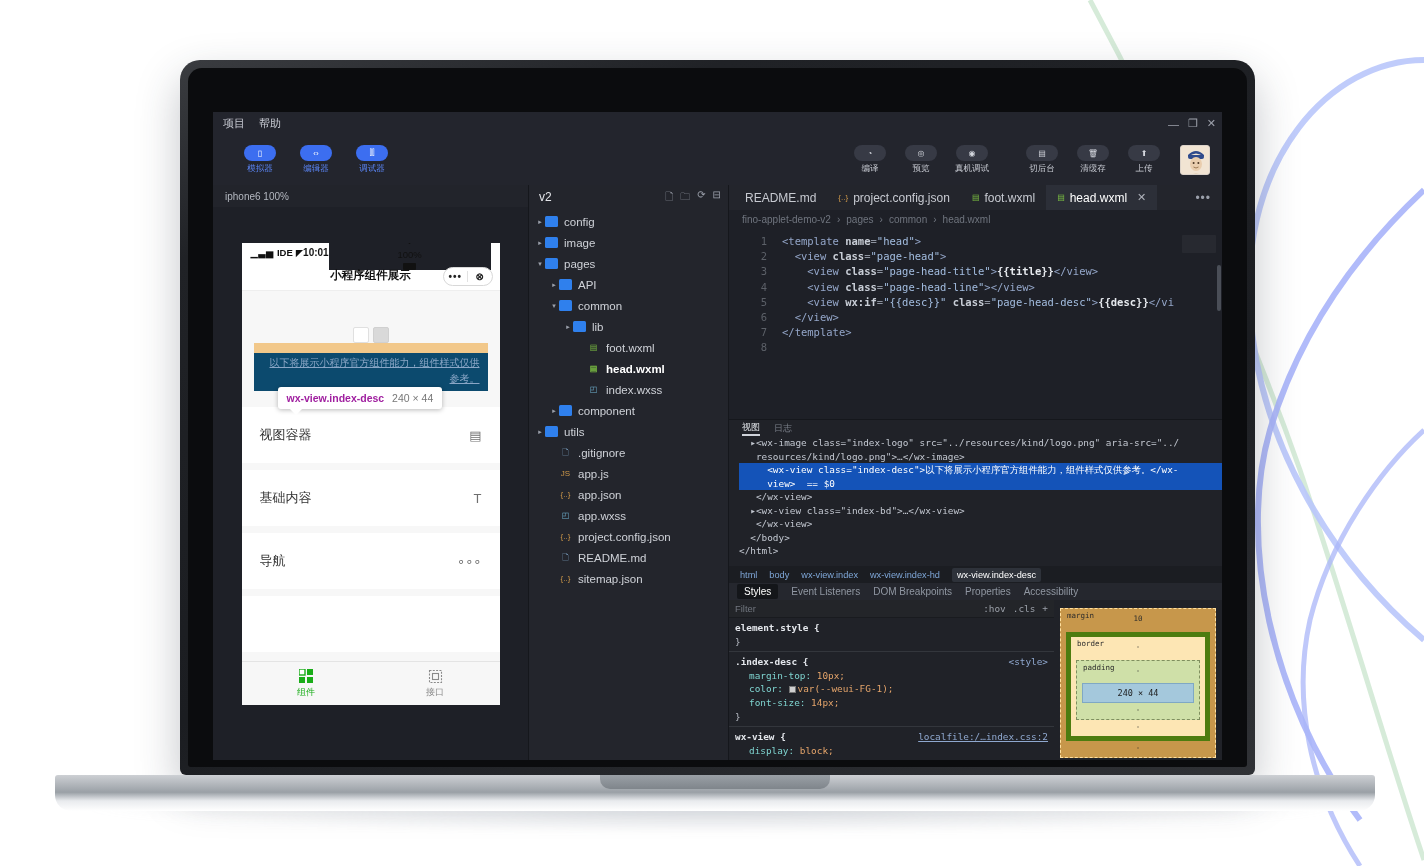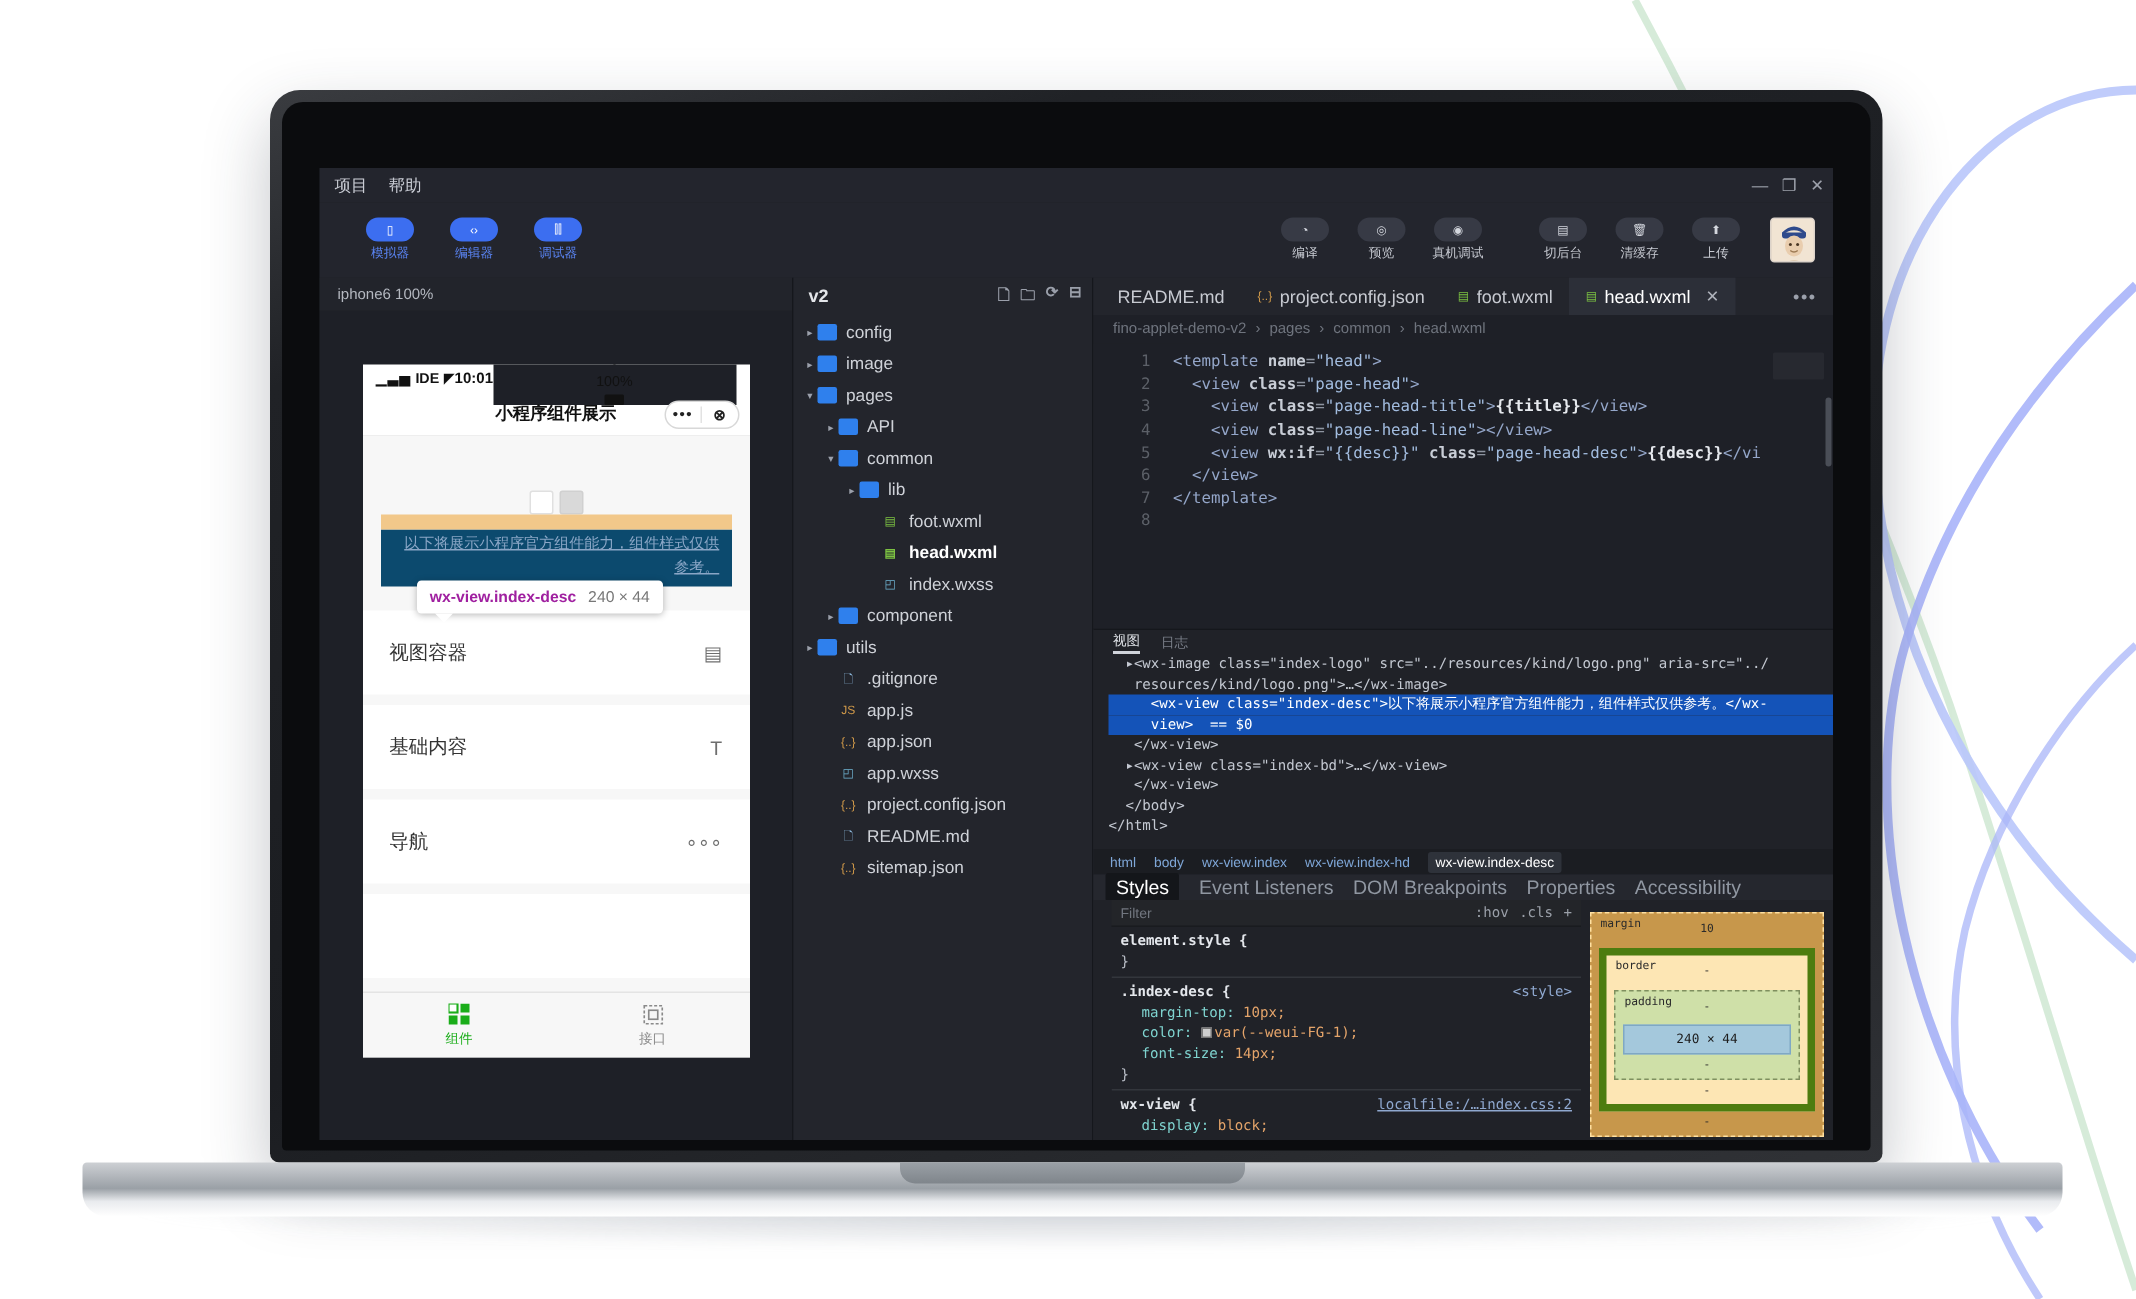--- a/index.html
+++ b/index.html
@@ -145,21 +145,21 @@
     background:#f7f7f7; border-top:1px solid #e4e4e4; display:flex; }
   .tab { flex:1; display:flex; flex-direction:column; align-items:center;
     justify-content:center; font-size:9px; gap:2px; }
   .tab.active { color:#1aad19; }
   .tab.idle { color:#8a8a8a; }
 
   
   .tree { width:200px; background:#23252c; display:flex; flex-direction:column;
     border-right:1px solid #15171c; }
   .tree-head { height:24px; display:flex; align-items:center; padding:0 7px 0 10px;
-    color:#e4e6ea; font-size:12px; font-weight:bold; }
+    color:#e4e6ea; font-size:12px; font-weight:normal; }
   .tree-icons { margin-left:auto; display:flex; gap:7px; color:#9ba0ab; font-size:10px; }
   .tree-list { flex:1; overflow:hidden; padding-top:2px; }
   .node { display:flex; align-items:center; height:21px; font-size:11.5px;
     color:#cfd2d8; white-space:nowrap; }
   .arrow { width:10px; font-size:7px; color:#9ba0ab; flex:0 0 10px; text-align:center; }
   .arrow.none { visibility:hidden; }
   .fico { width:13px; height:11px; border-radius:1.5px; margin-right:6px; flex:0 0 13px; }
   .fico.folder { background:#2f80ed; }
   .fico.txt { font-size:8px; color:#9ab8d8; text-align:center; line-height:11px;
     background:transparent; }
@@ -195,24 +195,24 @@
   .dt-tabs .a { color:#dfe2e7; border-bottom:2px solid #cfd3da; }
   .dt-tabs .i { color:#7a7f89; }
   .dom { height:130px; overflow:hidden; font-family:"DejaVu Sans Mono", monospace;
     font-size:9.4px; line-height:13.5px; color:#c3c8d1; padding-left:10px; background:#202228; }
   .dom .row { white-space:pre; }
   .dom .sel { background:#1453b8; color:#fff; display:block; }
   .crumb2 { height:17px; display:flex; align-items:center; gap:12px;
     padding-left:11px; font-size:9.2px; color:#7fa7d8; background:#1b1d22; }
   .crumb2 .on { background:#2e323a; color:#fff; padding:2px 5px; border-radius:2px; }
   .st-tabs { height:17px; display:flex; gap:13px; padding-left:8px; align-items:center;
-    font-size:13px; color:#9097a2; background:#25272e; }
+    font-size:10px; color:#9097a2; background:#25272e; }
   .st-tabs .on { background:#14161a; color:#fff; padding:2px 7px; border-radius:2px; }
   .st-body { flex:1; display:flex; min-height:0; background:#202228; }
-  .st-left { flex:1; min-width:0; display:flex; flex-direction:column;margin-left:12px; }
+  .st-left { flex:1; min-width:0; display:flex; flex-direction:column; }
   .filter { height:18px; display:flex; align-items:center; padding:0 6px;
     font-size:9.4px; color:#71767f; background:#232529; border-bottom:1px solid #191b1f; }
   .filter .box { flex:1; }
   .filter .tools { display:flex; gap:7px; color:#9ba0a9;
     font-family:"DejaVu Sans Mono", monospace; }
   .rules { flex:1; overflow:hidden; font-family:"DejaVu Sans Mono", monospace;
     font-size:9.4px; line-height:13.6px; padding:3px 6px; color:#b9bec7; }
   .rules .sel2 { color:#e4e7ec; font-weight:bold; }
   .rules .prop { color:#7fd4d0; padding-left:14px; }
   .rules .val { color:#e4a46a; }

